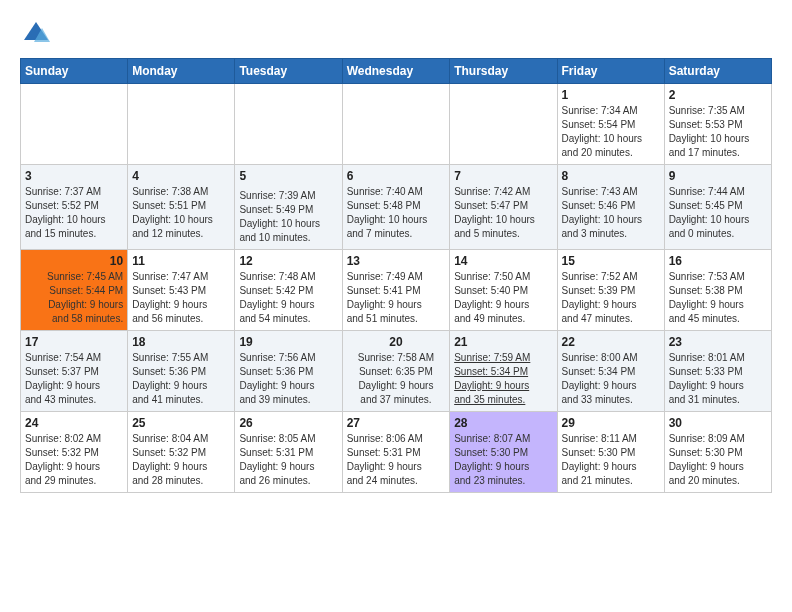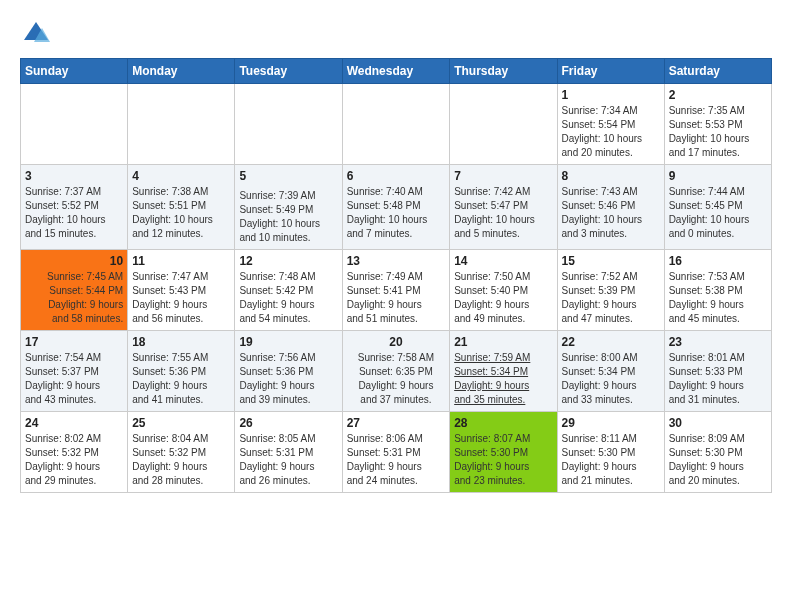--- a/index.html
+++ b/index.html
@@ -321,21 +321,21 @@
 Daylight: 9 hours
 and 26 minutes.</div>
           </td>
           <td style="background: rgb(255, 255, 255);">
             <div class="day-number">27</div>
             <div class="day-info" style="white-space: pre-line;">Sunrise: 8:06 AM
 Sunset: 5:31 PM
 Daylight: 9 hours
 and 24 minutes.</div>
           </td>
-          <td style="background: #84cc16;">
+          <td style="background: #c4b5fd;">
             <div class="day-number">28</div>
             <div class="day-info" style="white-space: pre-line;">Sunrise: 8:07 AM
 Sunset: 5:30 PM
 Daylight: 9 hours
 and 23 minutes.</div>
           </td>
           <td style="background: rgb(255, 255, 255);">
             <div class="day-number">29</div>
             <div class="day-info" style="white-space: pre-line;">Sunrise: 8:11 AM
 Sunset: 5:30 PM

